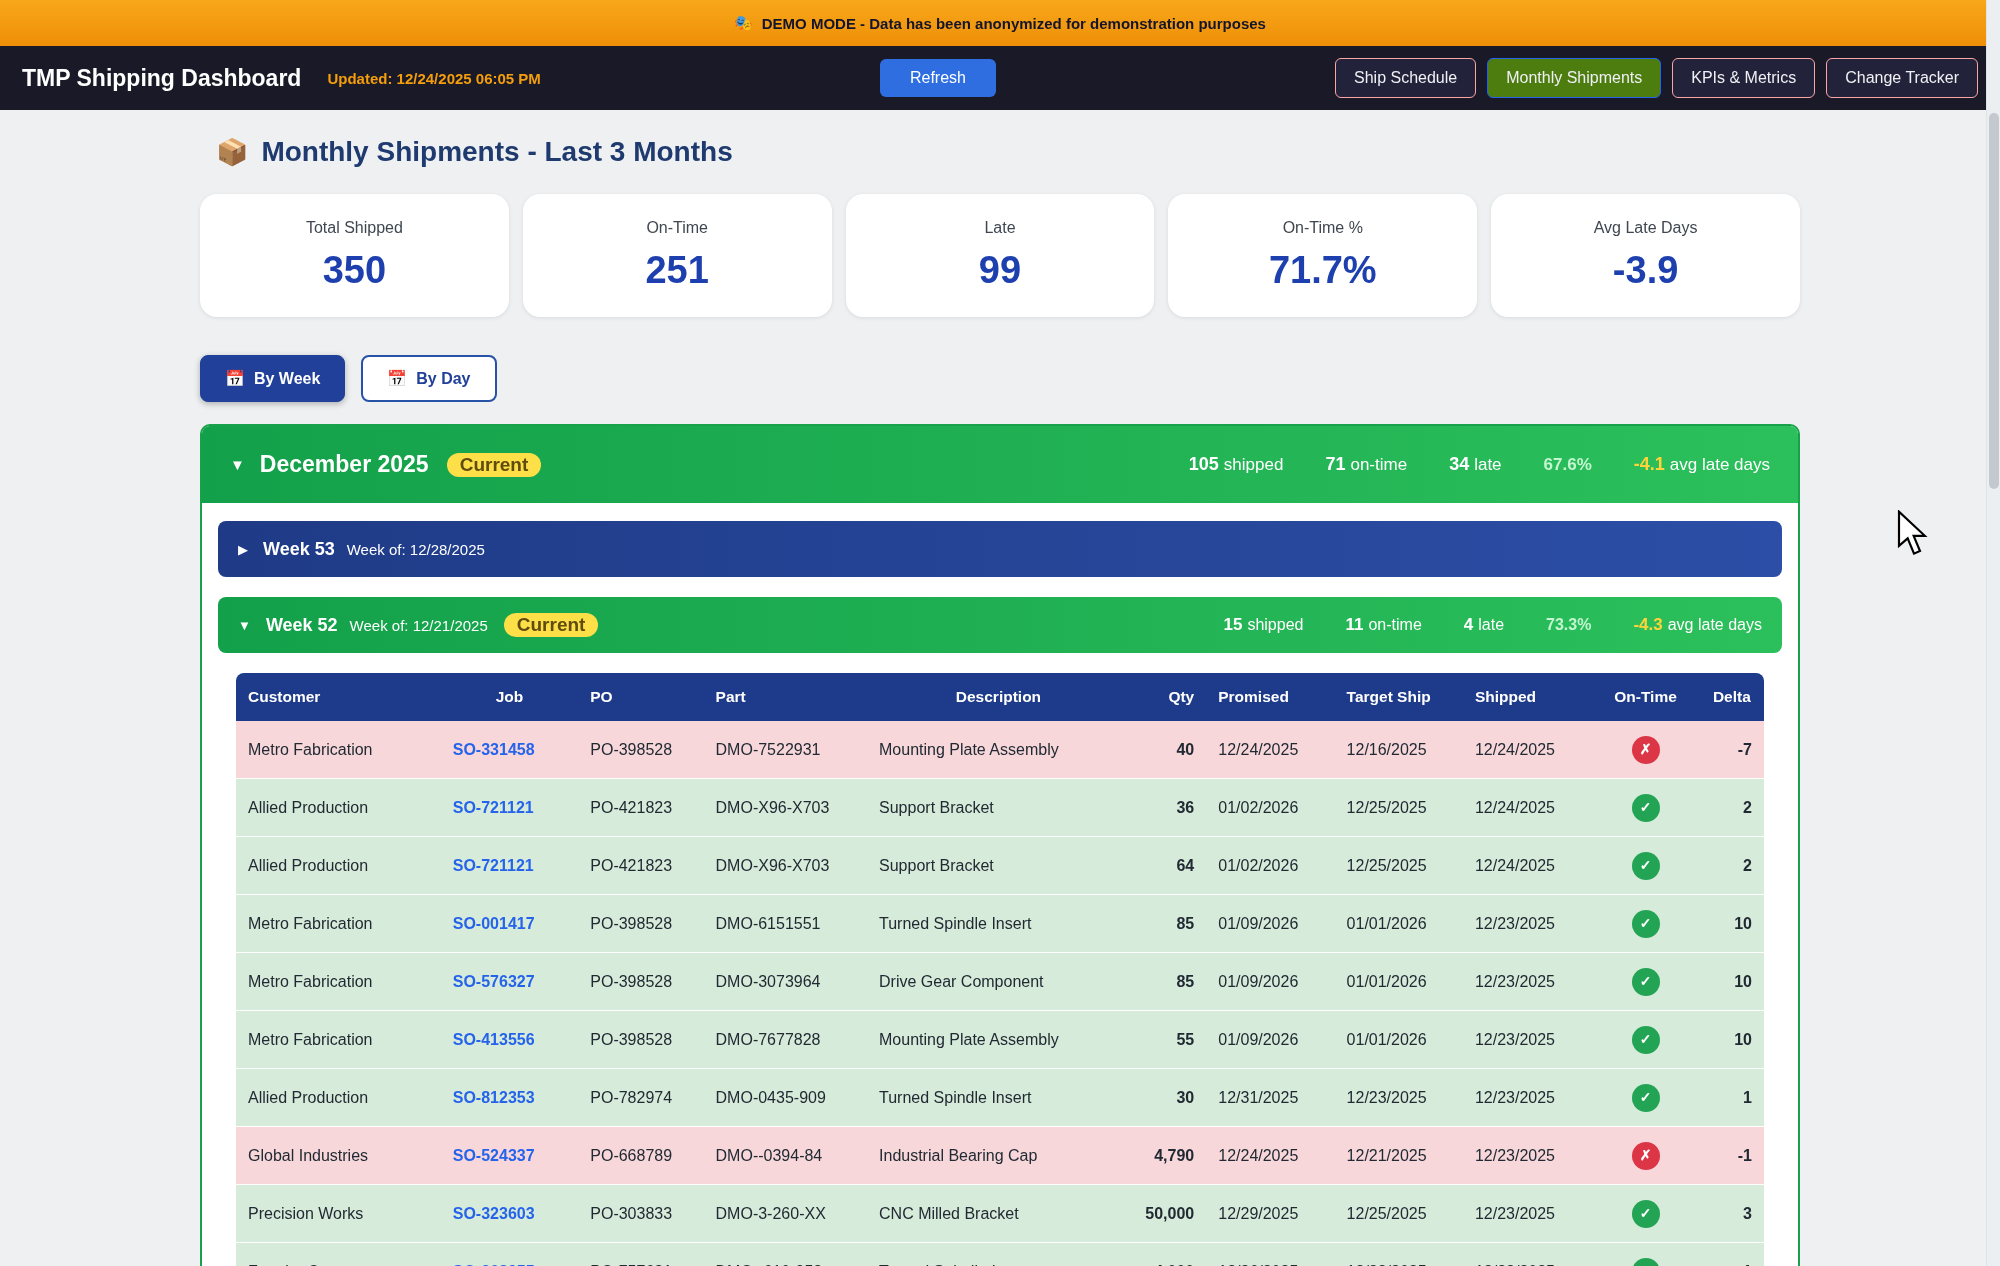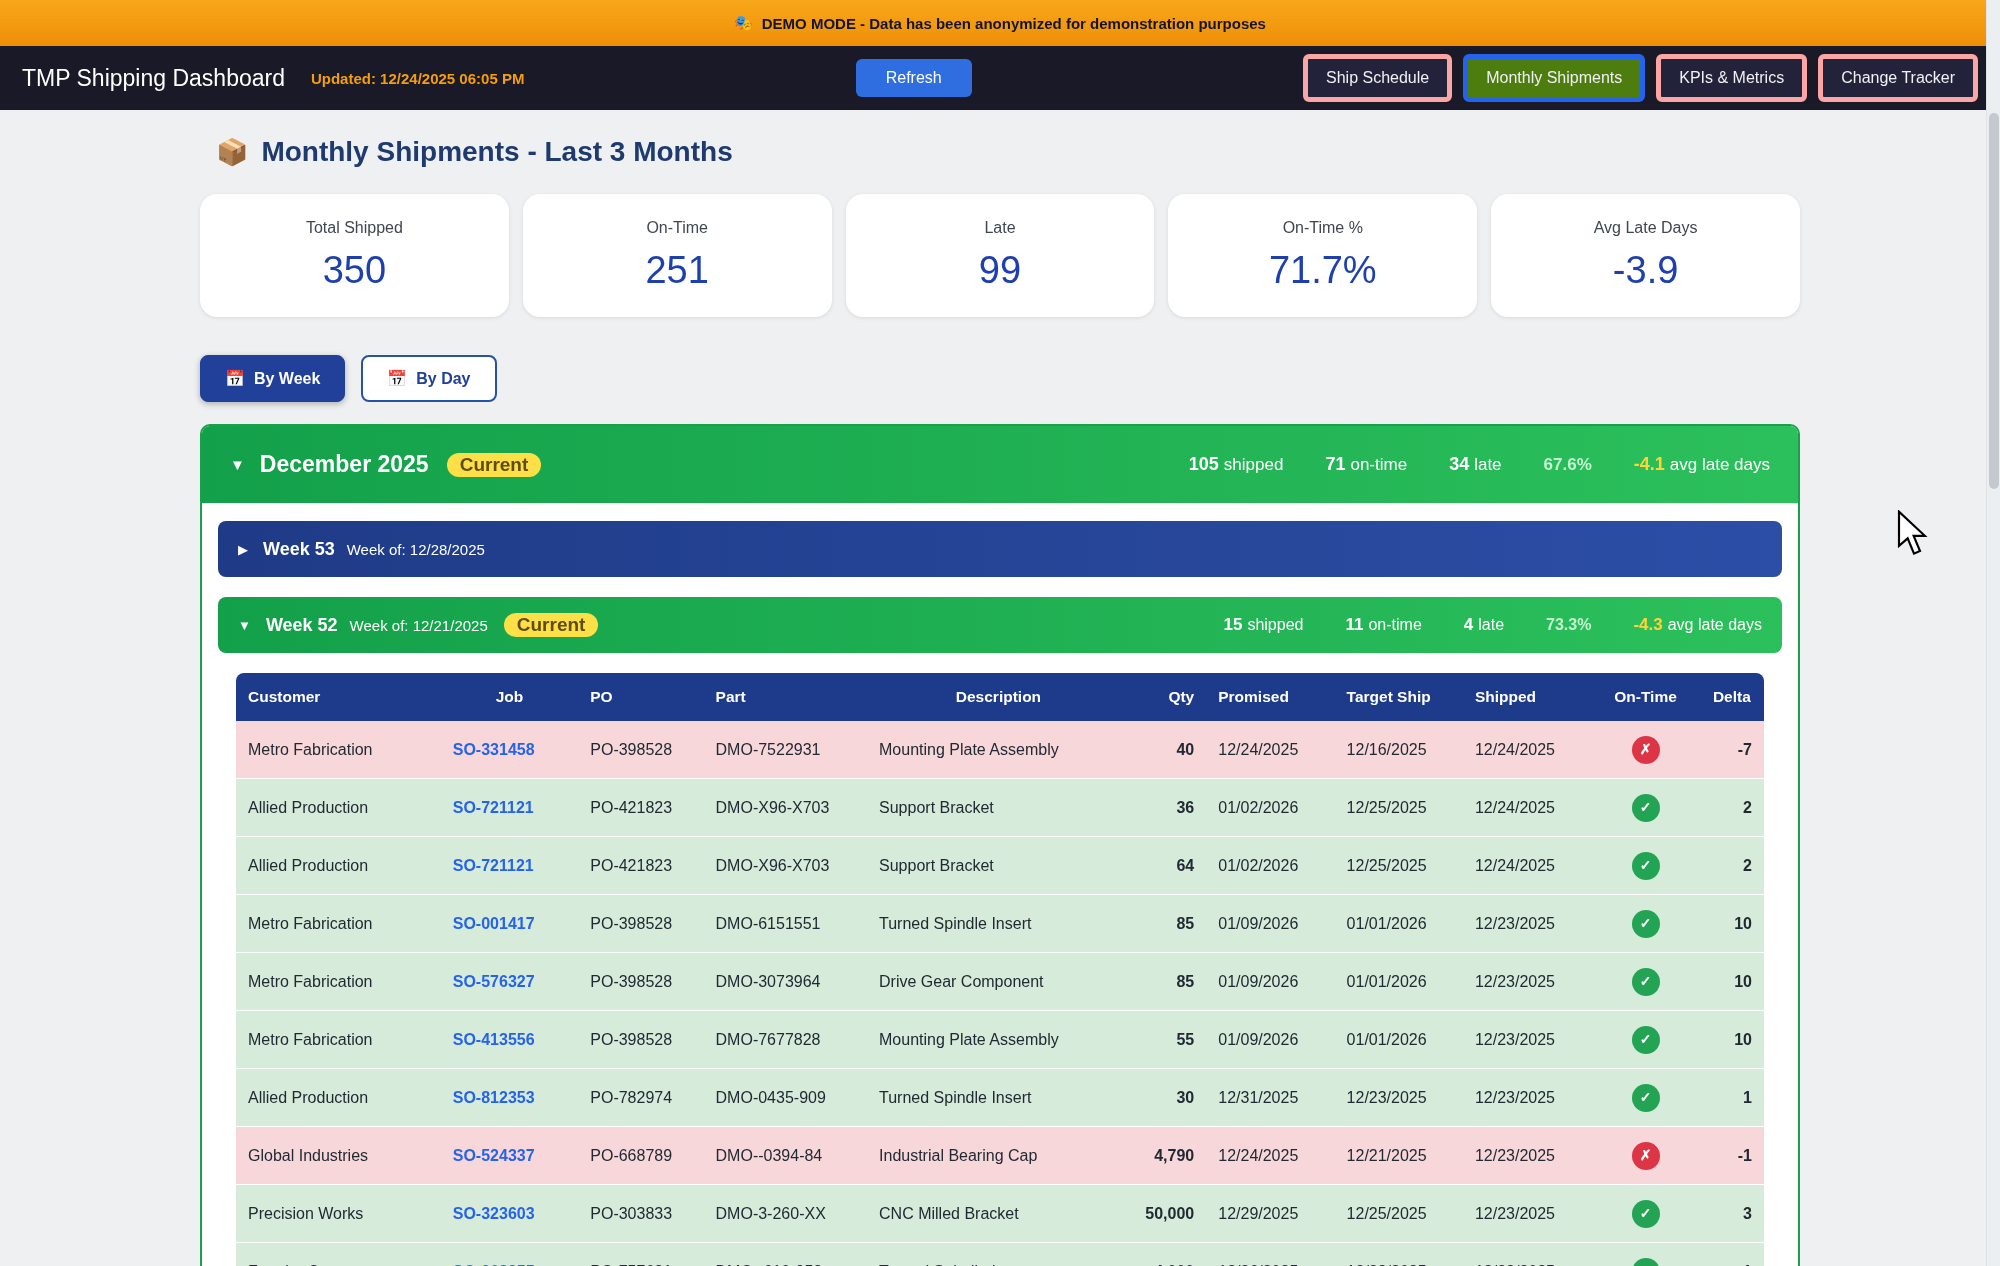--- a/index.html
+++ b/index.html
@@ -4,39 +4,39 @@
 <style>
   *{box-sizing:border-box;margin:0;padding:0}
   html,body{width:2000px;height:1266px;overflow:hidden}
   body{background:#eef0f2;font-family:"Liberation Sans",sans-serif;position:relative}
 
   
   .banner{height:46px;background:linear-gradient(180deg,#f8a71b,#ee8f07);display:flex;align-items:center;justify-content:center;gap:9px;color:#14142b;font-weight:bold;font-size:15px}
 
   
   .topbar{height:64px;background:#191927;display:flex;align-items:center;padding:0 22px;gap:26px}
-  .app-title{color:#fff;font-size:23px;font-weight:normal;white-space:nowrap}
+  .app-title{color:#fff;font-size:23px;font-weight:bold;white-space:nowrap}
   .updated{color:#f59e0b;font-size:15px;font-weight:bold;white-space:nowrap}
   .flex-spacer{flex:1}
   .refresh-btn{background:#2e6ee0;color:#fff;border:none;border-radius:6px;padding:10px 30px;font-size:16px;font-family:inherit;cursor:pointer}
   .nav{display:flex;gap:11px}
-  .nav button{background:#22223a;border:5px solid #fca5a5;color:#f0f0f5;border-radius:6px;padding:10px 18px;font-size:16px;font-family:inherit;cursor:pointer;white-space:nowrap}
+  .nav button{background:#22223a;border:1px solid #fca5a5;color:#f0f0f5;border-radius:6px;padding:10px 18px;font-size:16px;font-family:inherit;cursor:pointer;white-space:nowrap}
   .nav button.active{background:#4d7c0f;border-color:#2563eb}
 
   
   .container{width:1600px;margin:0 auto;padding-top:26px}
   .page-title-row{display:flex;align-items:center;gap:13px;margin:0 0 26px 16px}
   .pkg-icon{font-size:26px}
   .page-title-row h2{font-size:28px;color:#1e3a6e;font-weight:bold}
 
   
   .stats-row{display:flex;gap:14px}
   .stat-card{flex:1;background:#fff;border-radius:17px;padding:25px 10px;text-align:center;box-shadow:0 1px 4px rgba(0,0,0,.09)}
   .stat-label{font-size:16px;color:#3f4750;margin-bottom:12px}
-  .stat-value{font-size:38px;font-weight:normal;color:#1e40af}
+  .stat-value{font-size:38px;font-weight:bold;color:#1e40af}
 
   
   .toggles{display:flex;gap:16px;margin-top:38px}
   .toggle{display:flex;align-items:center;gap:9px;border-radius:8px;padding:12px 24px;font-size:16px;font-weight:bold;font-family:inherit;cursor:pointer}
   .toggle.active{background:#21409a;color:#fff;border:1px solid #21409a;box-shadow:0 2px 6px rgba(0,0,0,.28)}
   .toggle.inactive{background:#fff;color:#21409a;border:2px solid #2653a6}
 
   
   .month{margin-top:22px;border:2px solid #17a14a;border-radius:10px;background:#fff;overflow:hidden}
   .month-header{background:linear-gradient(90deg,#13a04a,#2cc05c);padding:25px 28px;display:flex;align-items:center;color:#fff;cursor:pointer}

